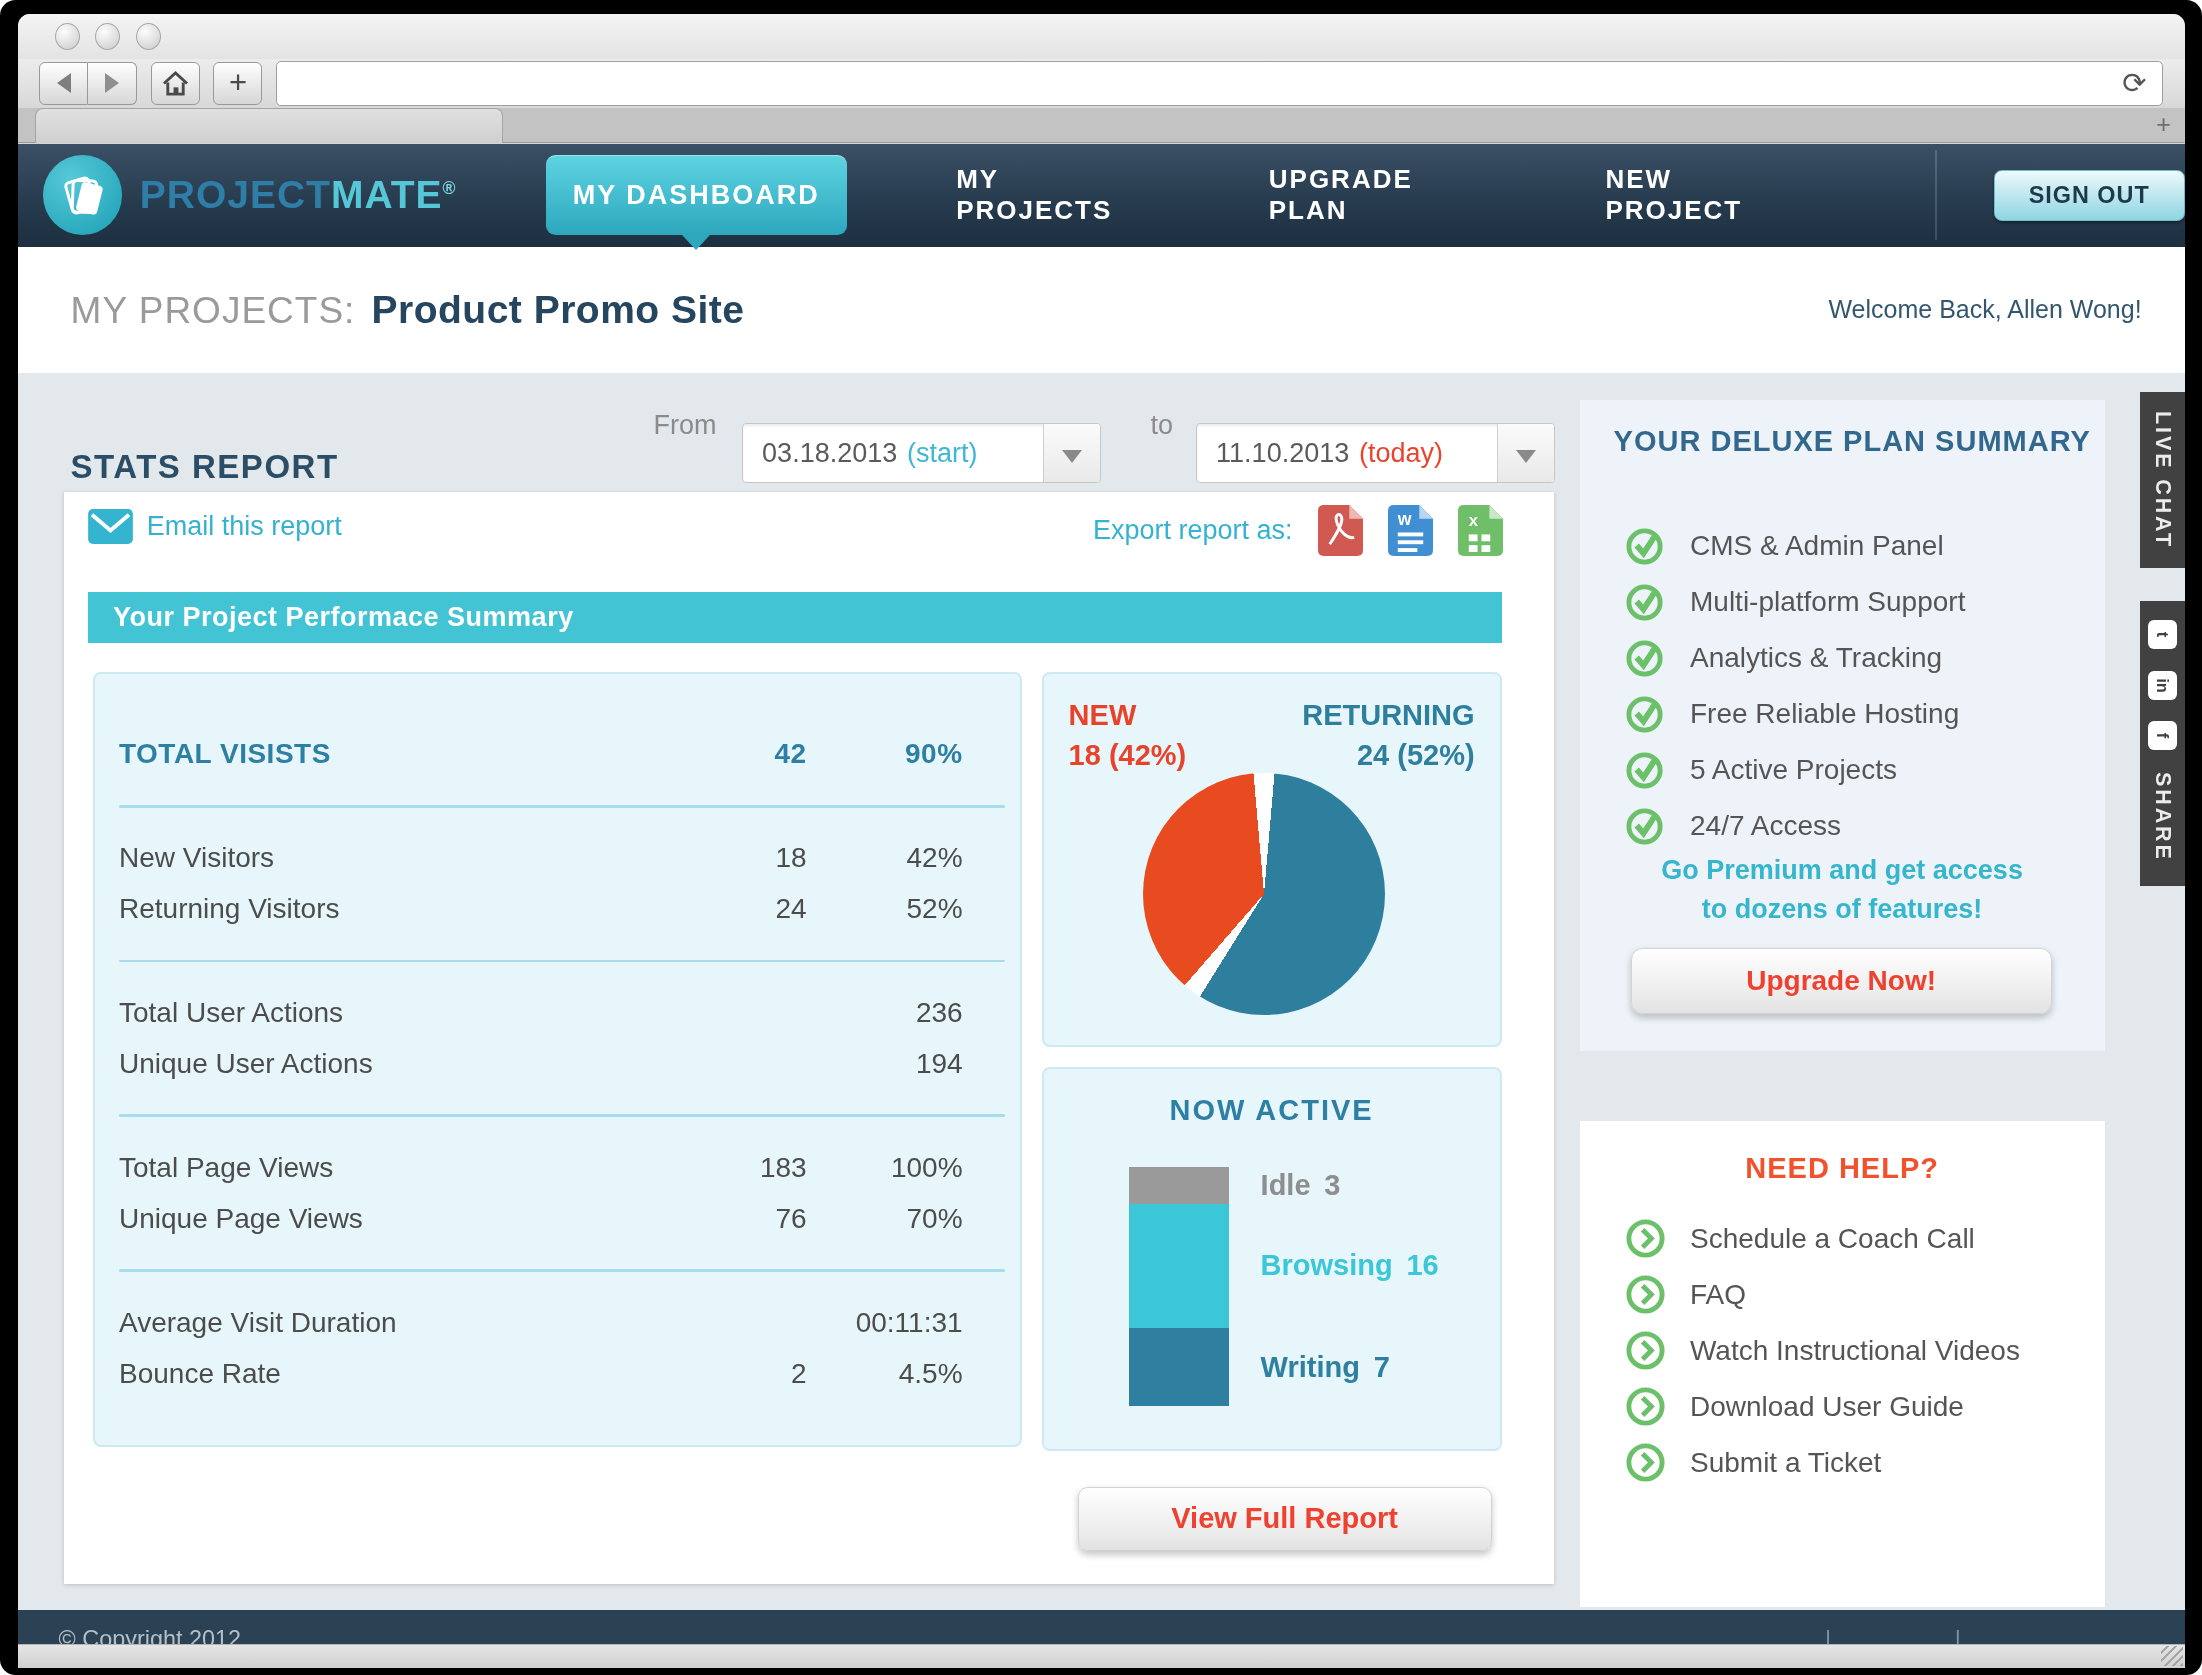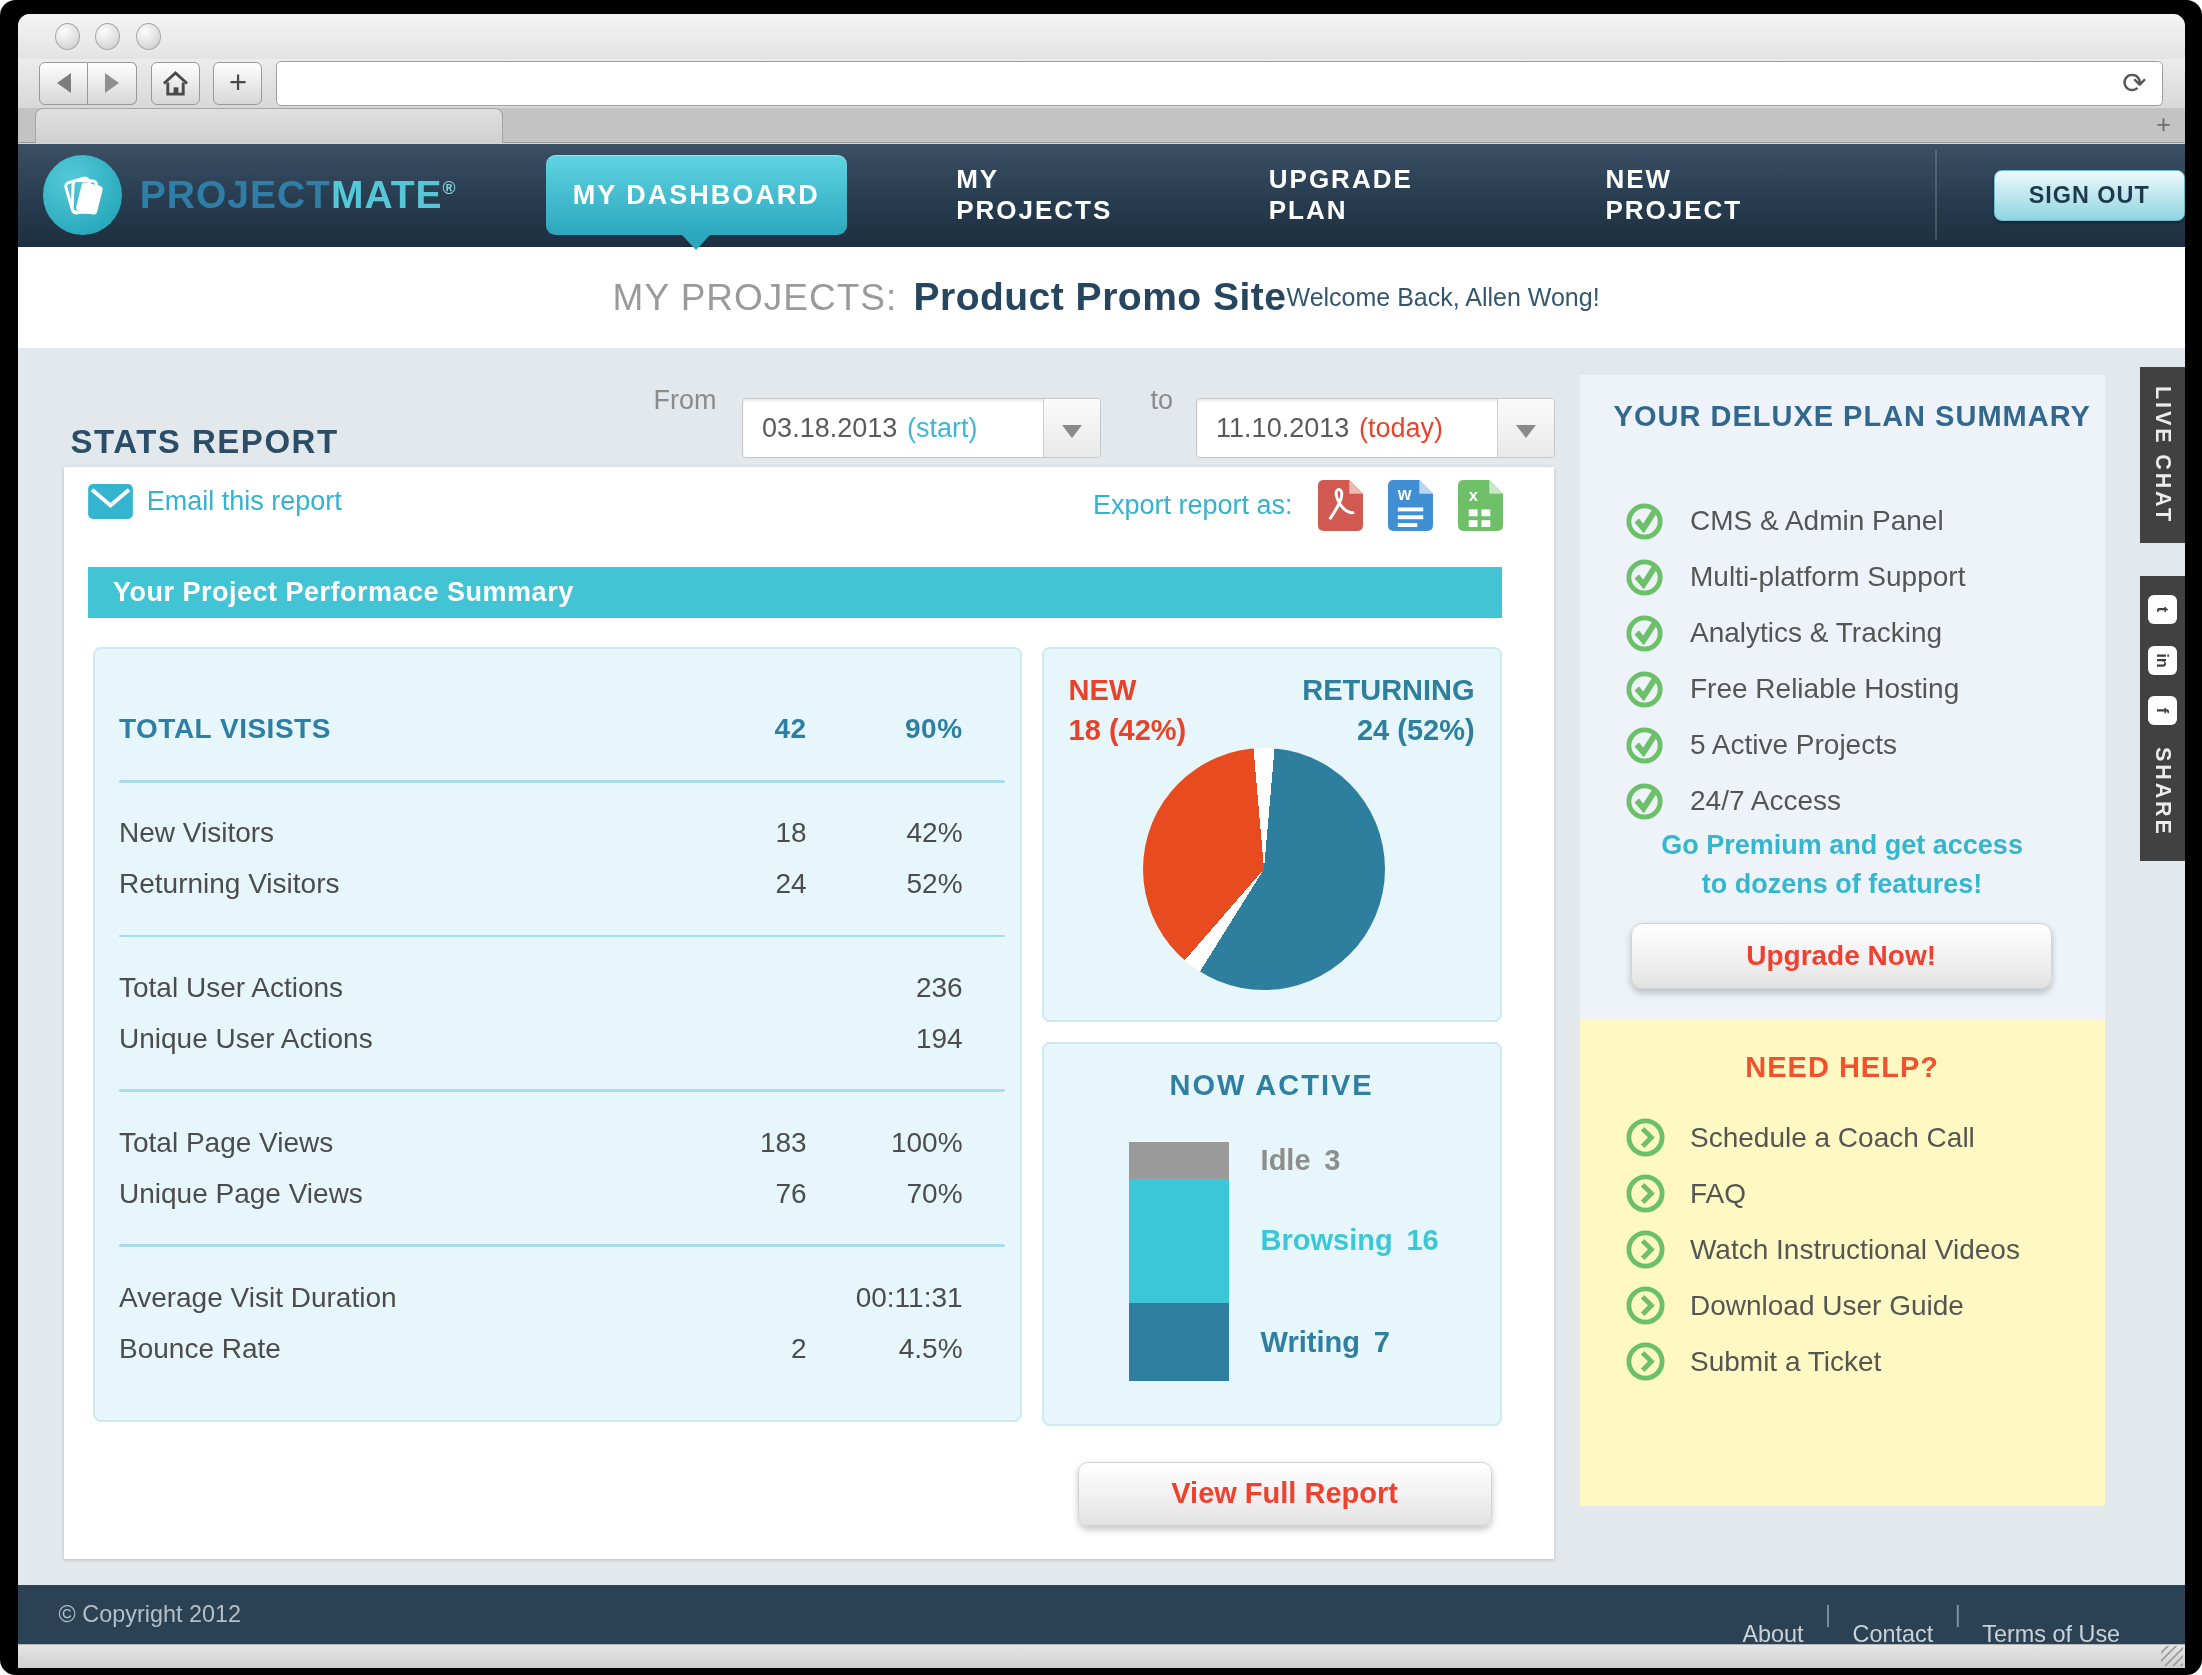--- a/index.html
+++ b/index.html
@@ -40,21 +40,21 @@
   .brand-p1{color:#2e7ea8;}
   .brand-p2{color:#56c7d6;}
   .brand-reg{color:#7fd3de;font-size:17.6px;vertical-align:super;}
   .nav-dash{position:relative;width:302px;height:80px;margin-left:89px;background:linear-gradient(#5fd4e2,#2ca7bd);border-radius:9.8px;display:flex;align-items:center;justify-content:center;color:#fff;font-size:27px;font-weight:bold;letter-spacing:2px;box-shadow:inset 0 1px 0 rgba(255,255,255,.35);}
   .nav-dash::after{content:"";position:absolute;left:50%;bottom:-14.6px;transform:translateX(-50%);border:14.6px solid transparent;border-top:15.6px solid #2ca7bd;border-bottom:none;}
   .navlinks{display:flex;align-items:center;gap:105px;margin-left:109px;}
   .navlink{color:#fff;font-size:26px;font-weight:bold;letter-spacing:2px;cursor:pointer;}
   .nav-divider{width:2px;height:90px;background:rgba(255,255,255,.16);margin-left:117px;}
   .signout{margin-left:57px;width:191px;height:51px;border-radius:7.8px;background:linear-gradient(#eef9fb,#8ed5e2);border:1px solid #6fbecd;display:flex;align-items:center;justify-content:center;color:#1d3a4d;font-size:23.4px;font-weight:bold;letter-spacing:1px;box-shadow:0 2px 2.9px rgba(0,0,0,.35);}
 
-  .pageheader{height:101px;background:#fff;display:flex;align-items:center;justify-content:center;padding:0 43px 0 53px;}
+  .pageheader{height:126px;background:#fff;display:flex;align-items:center;justify-content:space-between;padding:0 43px 0 53px;}
   .ph-left{font-size:37px;color:#9a9a9a;letter-spacing:1px;}
   .ph-title{font-size:39px;color:#26455e;font-weight:bold;margin-left:11.7px;letter-spacing:0.5px;}
   .ph-welcome{font-size:25px;color:#33576e;}
 
   .content{position:relative;height:1237px;background:#e3e8ec;}
   .stats-heading{position:absolute;left:53px;top:27px;font-size:33px;font-weight:bold;color:#2b4d66;letter-spacing:1.5px;margin-top:48px;}
   .date-label{position:absolute;top:37px;font-size:27px;color:#8b8b8b;}
   .datebox{position:absolute;top:19.5px;width:359px;height:60px;background:#fff;border:1px solid #c6c6c6;border-radius:3.9px;display:flex;overflow:hidden;box-shadow:inset 0 2px 2.9px rgba(0,0,0,.08);margin-top:31px;}
   .datebox .dtext{flex:1;display:flex;align-items:center;padding-left:19.5px;font-size:27px;color:#5a5a5a;gap:9.8px;white-space:nowrap;}
   .hint-start{color:#3fb6d6;}
@@ -100,21 +100,21 @@
   .glossybtn{background:linear-gradient(#ffffff,#ececec 70%,#e2e2e2);border:1px solid #d2d2d2;border-radius:9.8px;box-shadow:0 3.9px 7.8px rgba(0,0,0,.22);display:flex;align-items:center;justify-content:center;color:#ef4130;font-weight:bold;cursor:pointer;}
   .viewfull{position:absolute;left:1014px;top:995px;width:414px;height:64px;font-size:29px;}
 
   .sidebar1{position:absolute;left:1562px;top:27px;width:525px;height:651px;background:#edf3f8;}
   .sb-title{position:absolute;left:34px;top:25px;font-size:29px;font-weight:bold;color:#33688e;letter-spacing:1px;}
   .planlist{position:absolute;left:44px;top:118px;right:19.5px;}
   .planitem{height:56px;display:flex;align-items:center;gap:23.4px;font-size:28px;color:#555;}
   .promo{position:absolute;left:0;top:451px;width:100%;text-align:center;font-size:27px;font-weight:bold;color:#36b6cc;line-height:39px;}
   .upgrade{position:absolute;left:51px;top:548px;width:421px;height:66px;font-size:28px;border-radius:11.7px;}
 
-  .sidebar2{position:absolute;left:1562px;top:672px;width:525px;height:486px;background:#fef9c3;}
+  .sidebar2{position:absolute;left:1562px;top:748px;width:525px;height:486px;background:#ffffff;}
   .help-title{position:absolute;top:31px;width:100%;text-align:center;font-size:29px;font-weight:bold;color:#f2512e;letter-spacing:1px;}
   .helplist{position:absolute;left:44px;top:90px;right:19.5px;}
   .helpitem{height:56px;display:flex;align-items:center;gap:23.4px;font-size:28px;color:#555;cursor:pointer;}
 
   .vtab{position:absolute;width:45px;background:#414141;color:#e8e8e8;display:flex;flex-direction:column;align-items:center;cursor:pointer;}
   .vtab-livechat{left:2122px;top:19.5px;height:176px;justify-content:center;}
   .vtab-share{left:2122px;top:228px;height:285px;padding:19.5px 0;gap:21.5px;}
   .vtext{writing-mode:vertical-rl;font-size:21.5px;font-weight:bold;letter-spacing:2.9px;color:#ececec;}
   .social{width:29px;height:29px;border-radius:5.9px;background:#fff;color:#3f3f3f;display:flex;align-items:center;justify-content:center;font-size:16.6px;font-weight:bold;transform:rotate(90deg);}
 

